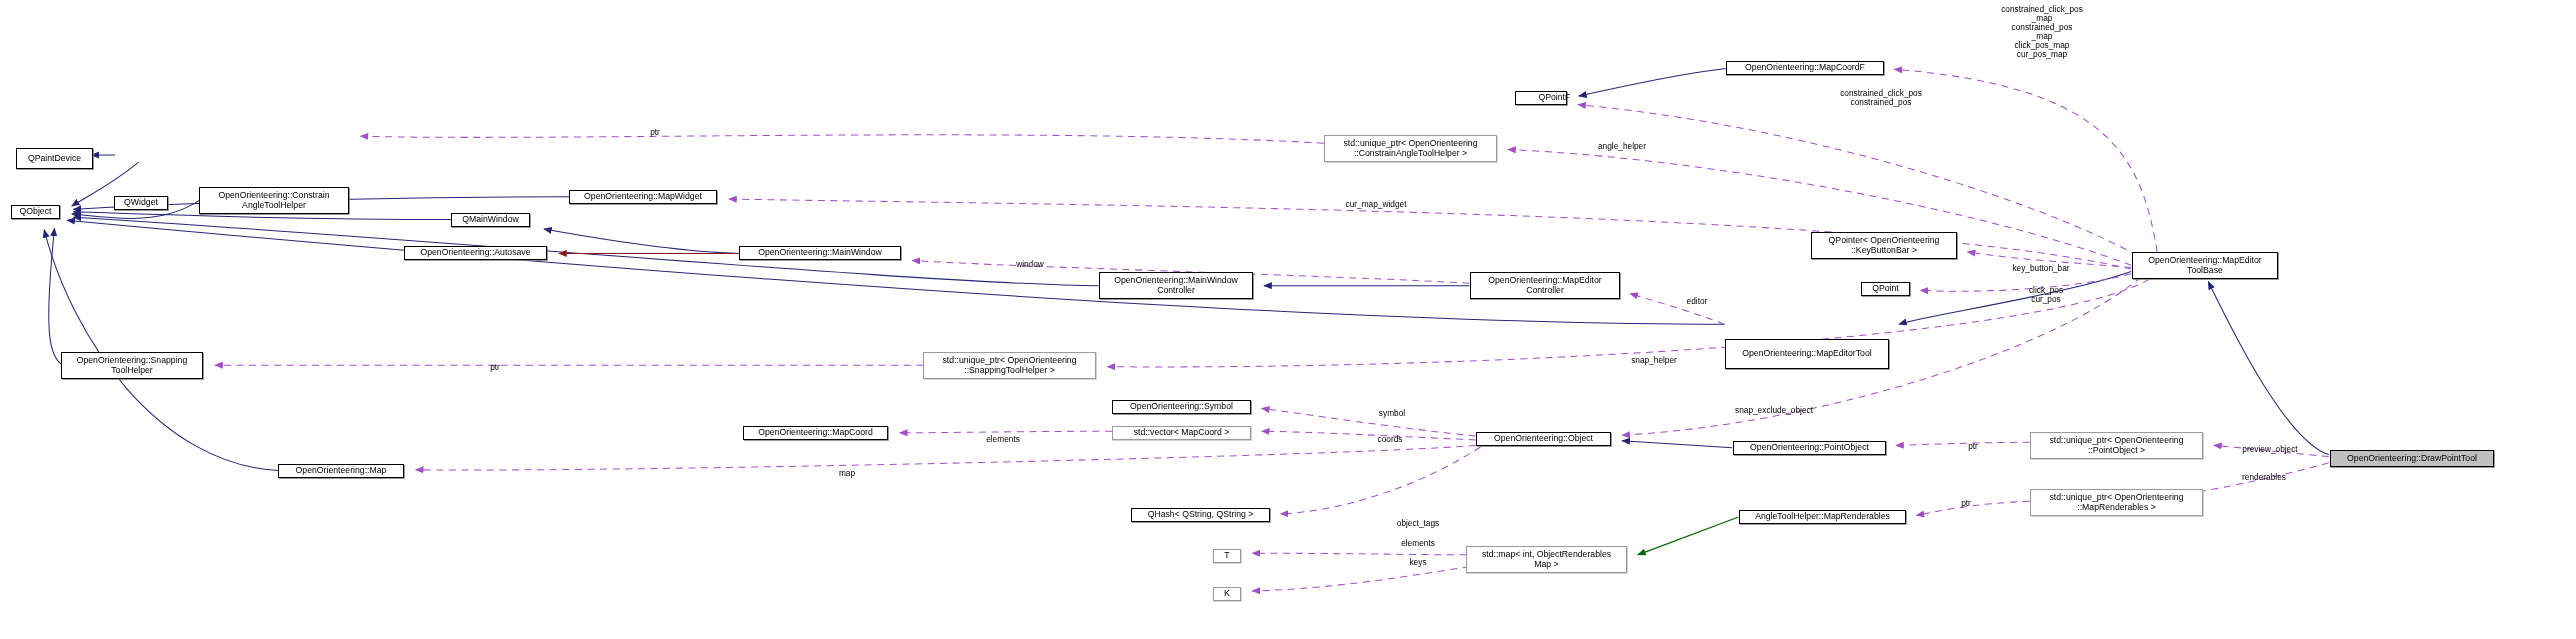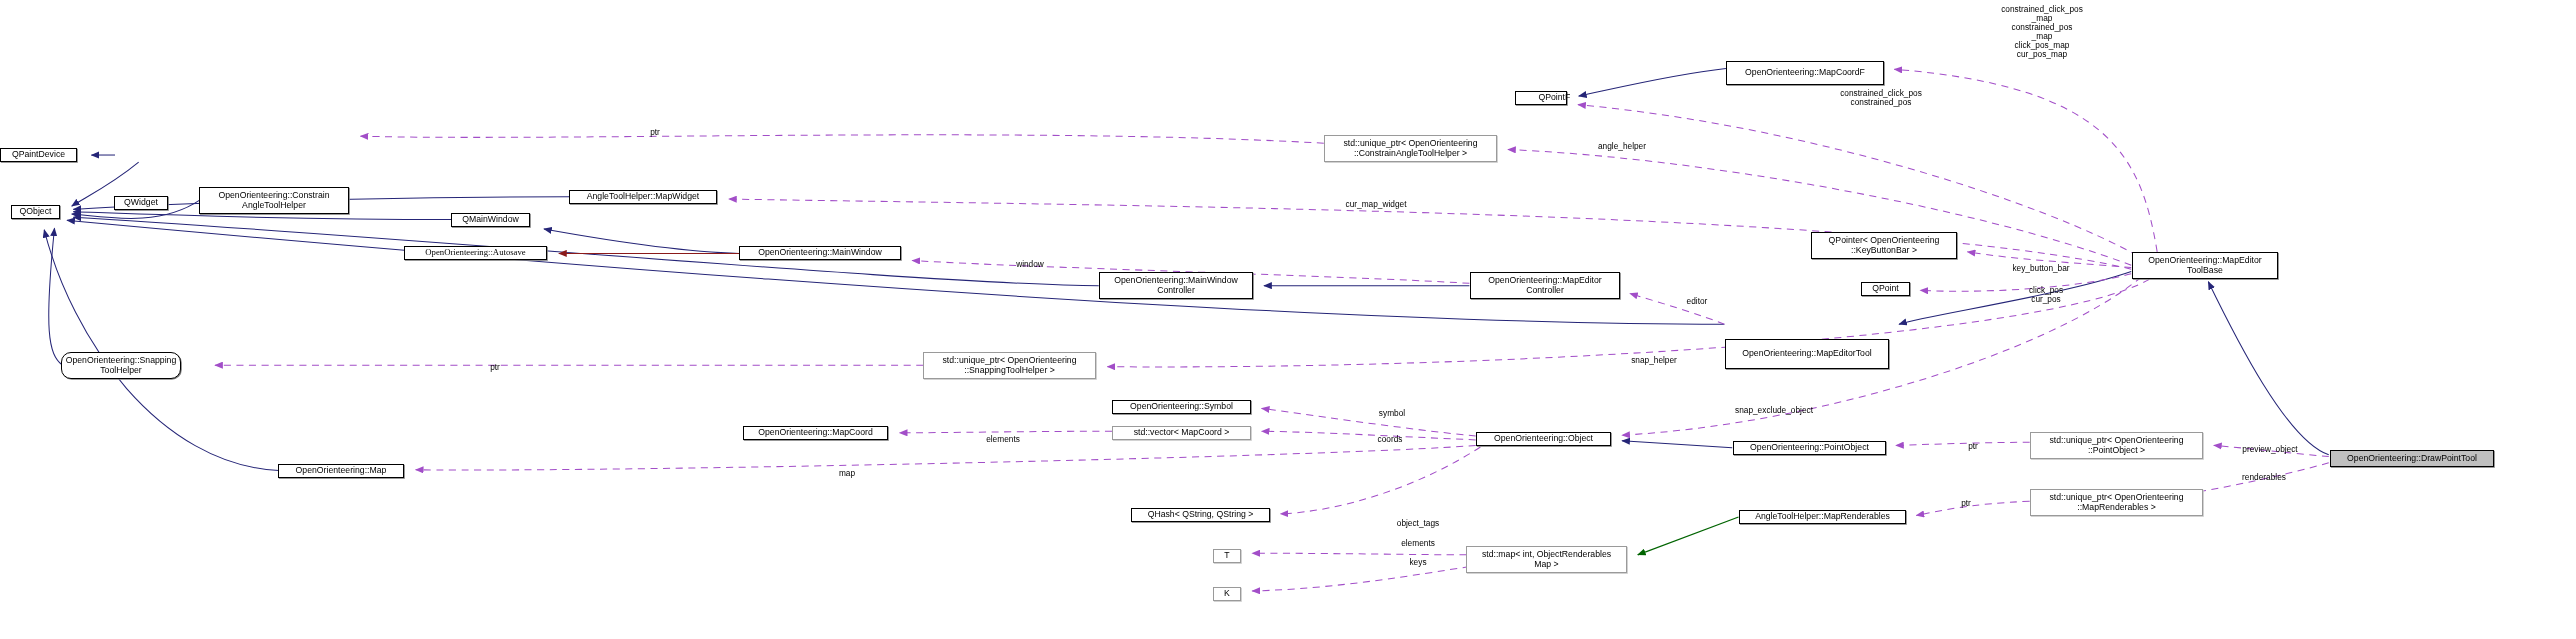--- a/index.html
+++ b/index.html
@@ -106,36 +106,36 @@
       <path d="M1880,568 C1800,620 1700,650 1626,653"></path>
       <path d="M2578,562 C2530,562 2470,564 2408,566"></path>
       <path d="M2958,580 C2930,578 2860,570 2812,566"></path>
       <path d="M2958,588 C2900,605 2780,630 2712,637"></path>
       <path d="M2578,637 C2500,640 2460,650 2434,655"></path>
       <path d="M1862,705 C1800,705 1700,703 1590,703"></path>
       <path d="M1866,720 C1800,730 1700,748 1590,751"></path>
     </g>
   </svg>
 
-  <div class="node" style="left:0;top:148px;width:77px;height:14px;"><span>QPaintDevice</span></div>
+  <div class="node" style="left:16px;top:148px;width:77px;height:21px;"><span>QPaintDevice</span></div>
   <div class="node" style="left:114px;top:148px;width:54px;height:14px;margin-top:48px;"><span>QWidget</span></div>
   <div class="node" style="left:11px;top:205px;width:49px;height:14px;"><span>QObject</span></div>
   <div class="node" style="left:199px;top:187px;width:150px;height:27px;"><span>OpenOrienteering::Constrain
 AngleToolHelper</span></div>
-  <div class="node" style="left:61px;top:352px;width:120px;height:27px;border-radius:10px;"><span>OpenOrienteering::Snapping
+  <div class="node" style="left:61px;top:352px;width:142px;height:27px;"><span>OpenOrienteering::Snapping
 ToolHelper</span></div>
   <div class="node" style="left:278px;top:464px;width:126px;height:14px;"><span>OpenOrienteering::Map</span></div>
   <div class="node" style="left:451px;top:213px;width:79px;height:14px;"><span>QMainWindow</span></div>
-  <div class="node" style="left:569px;top:190px;width:148px;height:14px;"><span>AngleToolHelper::MapWidget</span></div>
-  <div class="node" style="left:404px;top:246px;width:143px;height:14px;font-family:Liberation Serif, serif;"><span>OpenOrienteering::Autosave</span></div>
+  <div class="node" style="left:569px;top:190px;width:148px;height:14px;"><span>OpenOrienteering::MapWidget</span></div>
+  <div class="node" style="left:404px;top:246px;width:143px;height:14px;"><span>OpenOrienteering::Autosave</span></div>
   <div class="node" style="left:739px;top:246px;width:162px;height:14px;"><span>OpenOrienteering::MainWindow</span></div>
   <div class="node tmpl" style="left:1324px;top:135px;width:173px;height:27px;"><span>std::unique_ptr&lt; OpenOrienteering
 ::ConstrainAngleToolHelper &gt;</span></div>
   <div class="node" style="left:1515px;top:91px;width:52px;height:14px;padding-left:29px;"><span>QPointF</span></div>
-  <div class="node" style="left:1726px;top:61px;width:158px;height:24px;"><span>OpenOrienteering::MapCoordF</span></div>
+  <div class="node" style="left:1726px;top:61px;width:158px;height:14px;"><span>OpenOrienteering::MapCoordF</span></div>
   <div class="node" style="left:1099px;top:272px;width:154px;height:27px;"><span>OpenOrienteering::MainWindow
 Controller</span></div>
   <div class="node" style="left:1470px;top:272px;width:150px;height:27px;"><span>OpenOrienteering::MapEditor
 Controller</span></div>
   <div class="node" style="left:1811px;top:232px;width:146px;height:27px;"><span>QPointer&lt; OpenOrienteering
 ::KeyButtonBar &gt;</span></div>
   <div class="node" style="left:1861px;top:282px;width:49px;height:14px;"><span>QPoint</span></div>
   <div class="node" style="left:2132px;top:252px;width:146px;height:27px;"><span>OpenOrienteering::MapEditor
 ToolBase</span></div>
   <div class="node tmpl" style="left:923px;top:352px;width:173px;height:27px;"><span>std::unique_ptr&lt; OpenOrienteering

